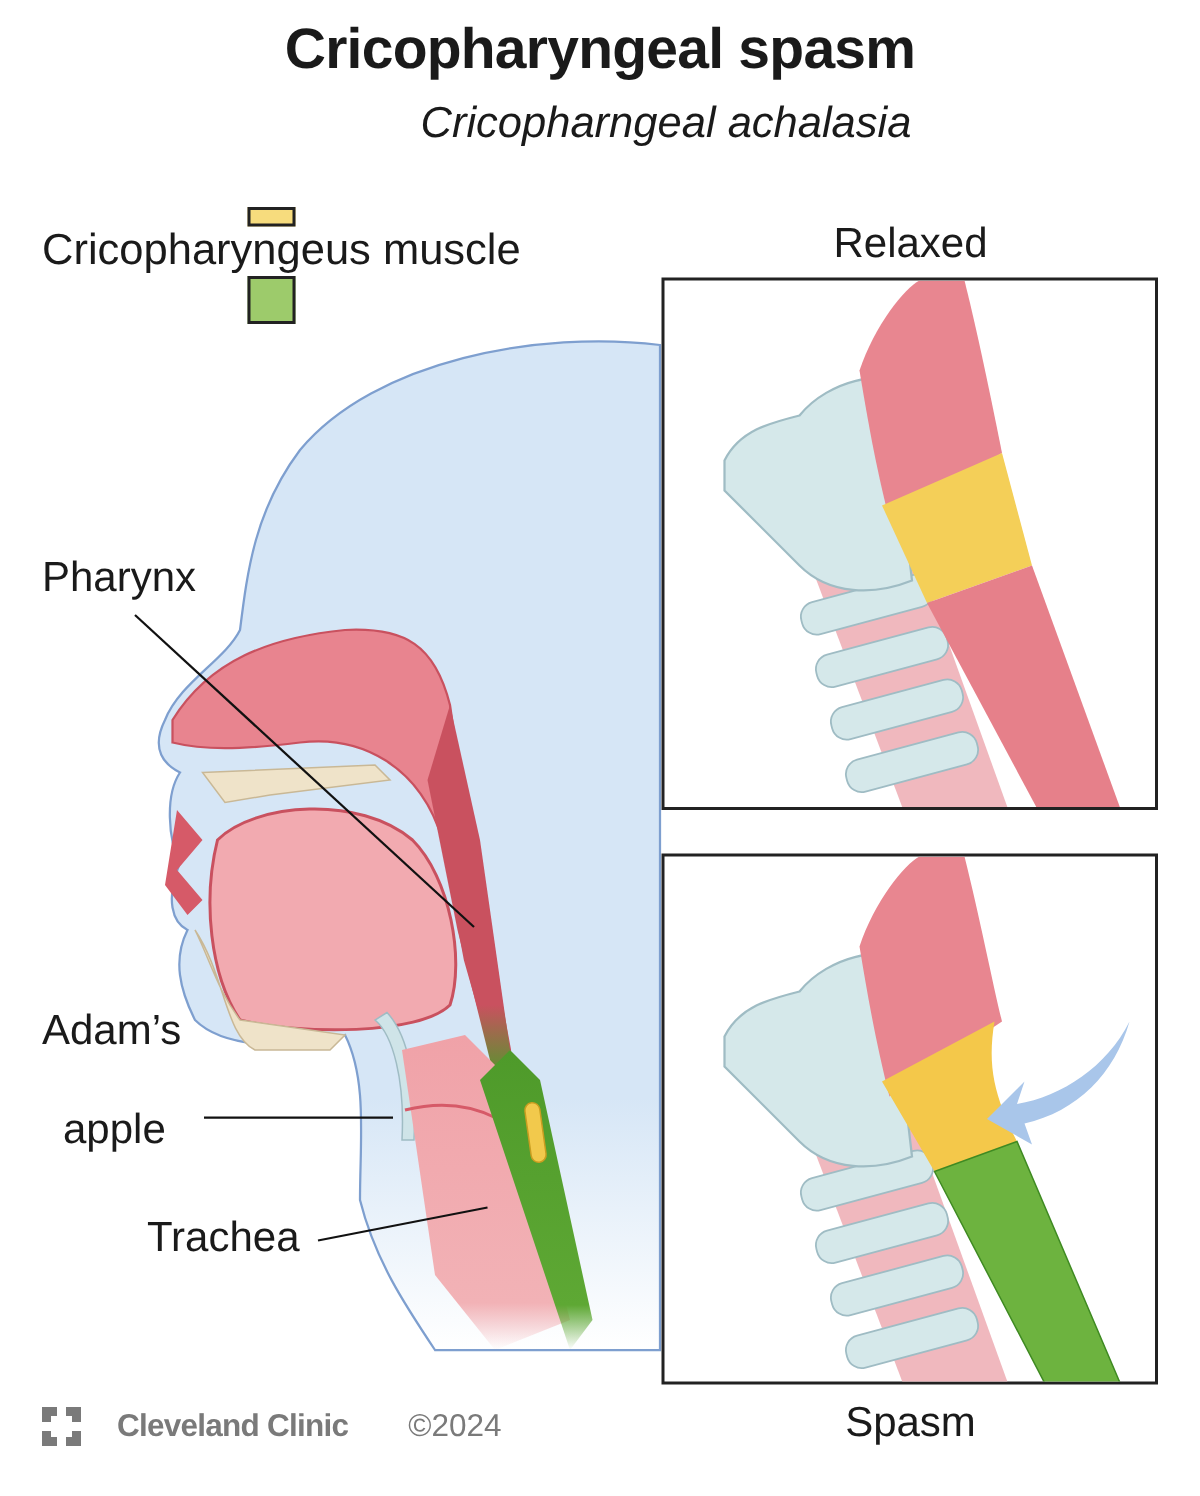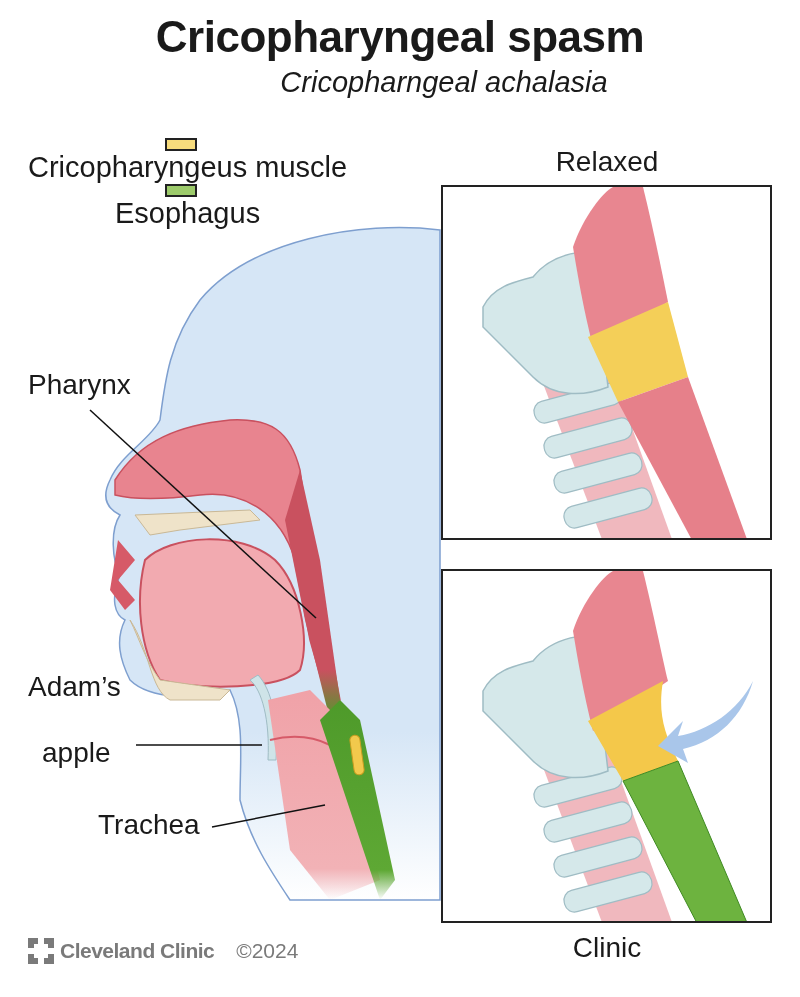--- a/index.html
+++ b/index.html
@@ -1,45 +1,44 @@
 <!DOCTYPE html>
 <html><head>
 <meta charset="utf-8">
 <style>
   html,body{margin:0;padding:0;background:#ffffff;}
   body{width:800px;height:997px;position:relative;overflow:hidden;font-family:"Liberation Sans",sans-serif;color:#1a1a1a;}
-  .title{position:absolute;left:0;top:12px;width:800px;text-align:center;font-weight:bold;font-size:44px;letter-spacing:-0.5px;}
+  .title{position:absolute;left:0;top:12px;width:800px;text-align:center;font-weight:bold;font-size:38px;letter-spacing:-0.5px;}
   .subtitle{position:absolute;left:0;top:66px;width:800px;text-align:center;font-style:italic;font-size:29px;margin-left:44px;}
   .legend{position:absolute;left:28px;top:138px;}
   .legend-item{display:flex;align-items:center;height:46px;flex-direction:column;}
   .swatch{width:32px;height:32px;border:2px solid #222;box-sizing:border-box;margin-right:14px;}
   .legend-label{font-size:29px;}
   .label{position:absolute;font-size:28px;line-height:30px;}
   .panel{position:absolute;border:2px solid #222;background:#fff;overflow:hidden;box-sizing:border-box;}
   .panel-title{position:absolute;width:340px;text-align:center;font-size:28px;}
-  .footer{position:absolute;left:28px;top:938px;display:flex;align-items:center;color:#7a7a7a;}
+  .footer{position:absolute;left:28px;top:938px;display:flex;align-items:center;color:#7a7a7a;gap:18px;}
   .logo{width:26px;height:26px;margin-right:6px;}
   .brand{font-weight:bold;font-size:21px;letter-spacing:-0.5px;}
   .copy{font-size:21px;margin-left:22px;}
   svg{display:block;}
 </style>
 </head>
 <body>
 
 <div class="title">Cricopharyngeal spasm</div>
 <div class="subtitle">Cricopharngeal achalasia</div>
 
 <div class="legend">
   <div class="legend-item">
     <div class="swatch" style="background:#f7dc7d"></div>
     <span class="legend-label">Cricopharyngeus muscle</span>
   </div>
   <div class="legend-item">
     <div class="swatch" style="background:#9dcb6b"></div>
-    <span class="legend-label">Esophagus</span>
   </div>
 </div>
 
 <svg style="position:absolute;left:0;top:0" width="800" height="997" viewBox="0 0 800 997">
   <defs>
     <linearGradient id="neckfade" x1="0" y1="0" x2="0" y2="1">
       <stop offset="0.75" stop-color="#d6e6f6" stop-opacity="1"></stop>
       <stop offset="1" stop-color="#d6e6f6" stop-opacity="0"></stop>
     </linearGradient>
     <linearGradient id="pharynxgrad" x1="0" y1="0" x2="0" y2="1">
@@ -125,21 +124,21 @@
     <path d="M40,120 C50,100 70,95 90,90 C110,65 150,60 150,70 L165,200 C140,210 110,210 90,190 C70,170 50,150 40,140 Z" fill="#d5e8ea" stroke="#9fbcc4" stroke-width="1.5"></path>
     <path d="M130,60 C140,30 160,5 170,0 L200,0 C210,40 220,90 225,110 L150,160 C140,120 135,90 130,60 Z" fill="#e88690"></path>
 
     <path d="M145,150 L220,110 C215,140 220,160 235,190 L180,210 Z" fill="#f4c84a"></path>
 
     <path d="M180,210 L235,190 L305,354 L255,354 Z" fill="#6db33f" stroke="#3f8a22" stroke-width="1"></path>
 
     <path d="M310,110 C295,140 265,160 235,165 L240,150 L215,175 L245,192 L240,178 C275,170 300,145 310,110 Z" fill="#a9c6ea"></path>
   </svg>
 </div>
-<div class="panel-title" style="left:437px;top:932px;">Clinic</div>
+<div class="panel-title" style="left:437px;top:932px;">Spasm</div>
 
 <div class="footer">
   <svg class="logo" viewBox="0 0 26 26">
     <path d="M0,0 H10 V6 H6 V10 H0 Z M16,0 H26 V10 H20 V6 H16 Z M0,16 H6 V20 H10 V26 H0 Z M26,16 V26 H16 V20 H20 V16 Z" fill="#7a7a7a"></path>
   </svg>
   <span class="brand">Cleveland Clinic</span>
   <span class="copy">©2024</span>
 </div>
 
 </body></html>

